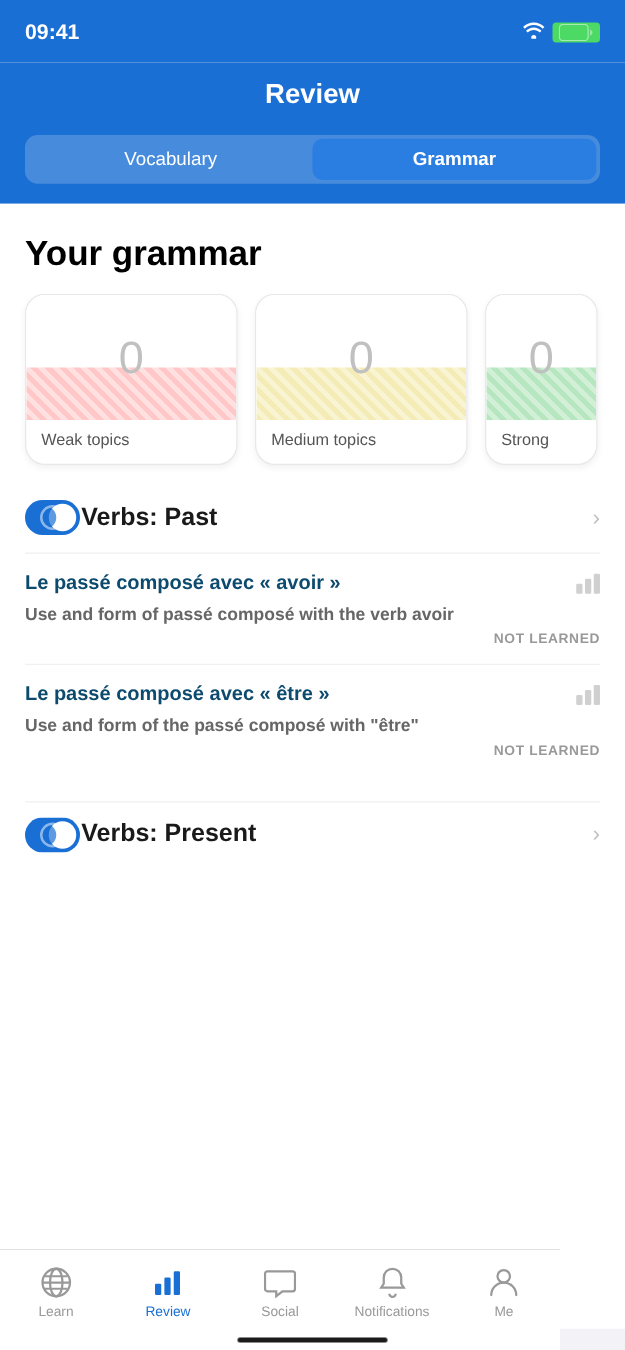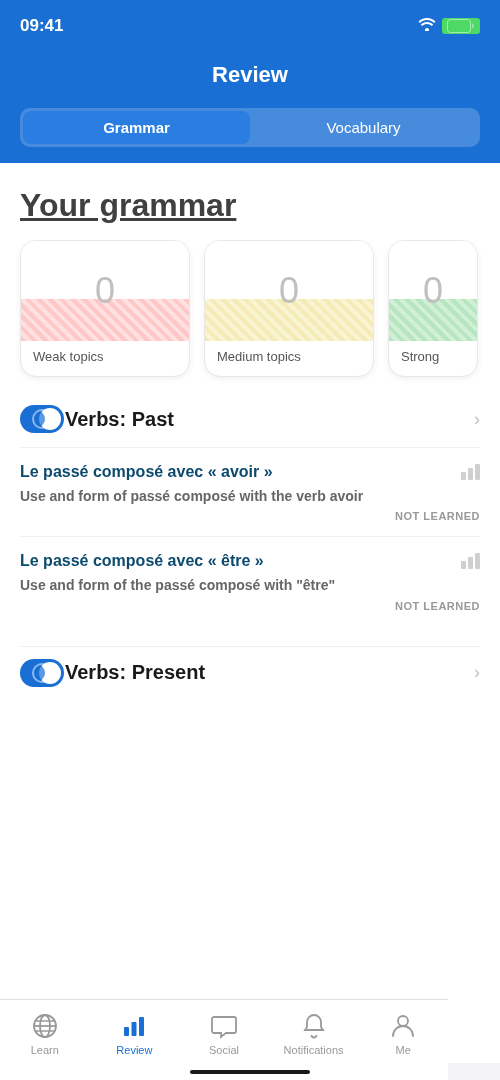--- a/index.html
+++ b/index.html
@@ -86,24 +86,23 @@
     .main-content {
       background: white;
       min-height: 900px;
     }
 
     
     .section-header {
       padding: 24px 20px 16px;
     }
     .section-title {
-      font-size: 32px;
+      font-size: 28px;
       font-weight: 700;
-      color: #404040;
-      text-decoration: underline;
+      color: #000000;
     }
 
     
     .cards-row {
       display: flex;
       gap: 14px;
       padding: 0 20px 16px;
       overflow-x: hidden;
     }
     .topic-card {
@@ -333,22 +332,22 @@
     </span>
   </div>
 </div>
 
 <div class="header">
   <span class="header-title">Review</span>
 </div>
 
 <div class="tab-switcher">
   <div class="tab-switcher-inner">
+    <div class="tab-option">Vocabulary</div>
     <div class="tab-option active">Grammar</div>
-    <div class="tab-option">Vocabulary</div>
   </div>
 </div>
 
 <div class="main-content">
 
   <div class="section-header">
     <h2 class="section-title">Your grammar</h2>
   </div>
 
   <div class="cards-row">

